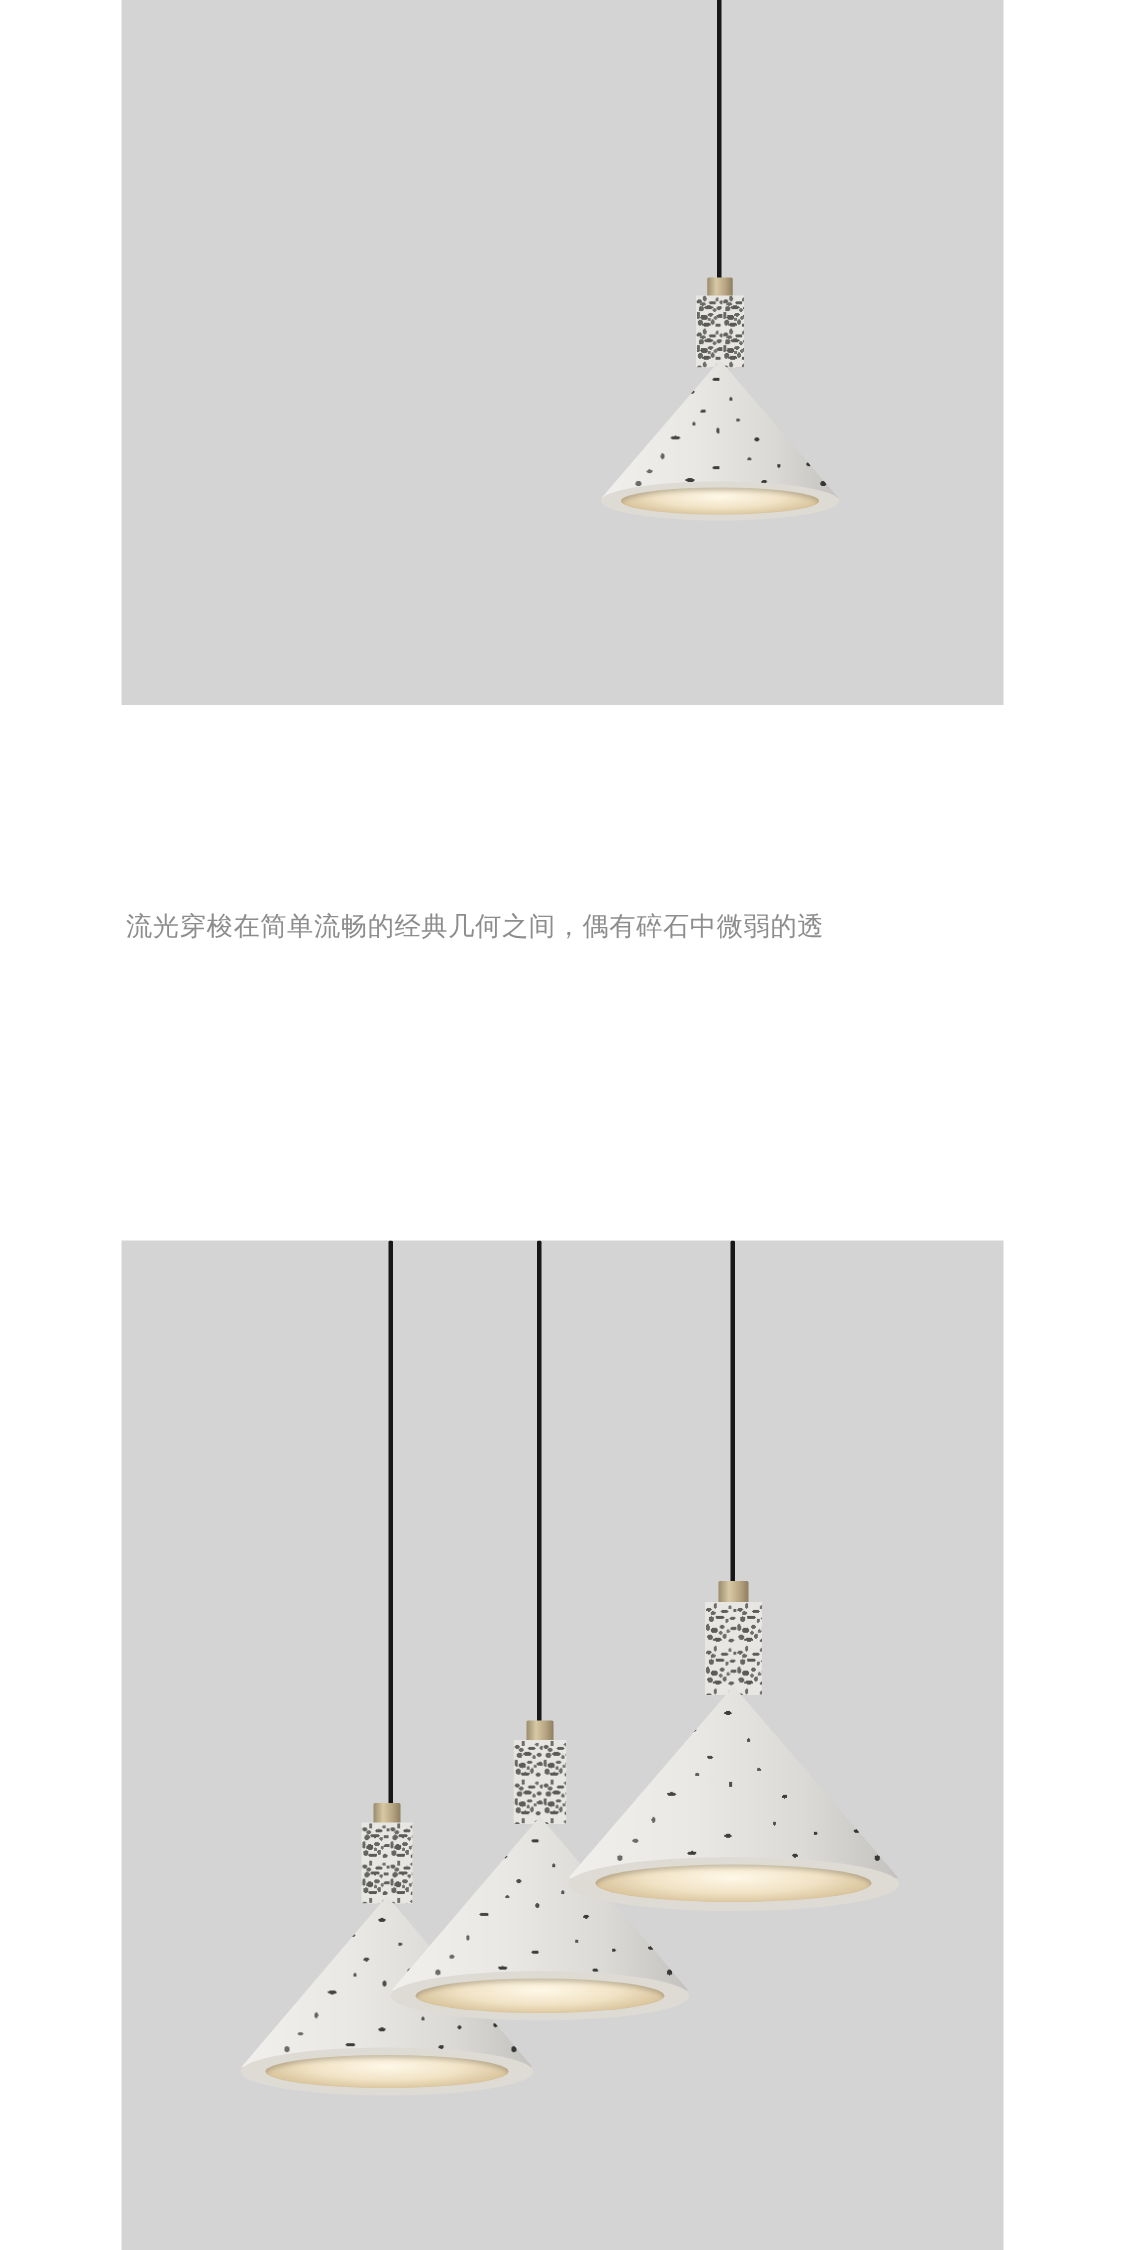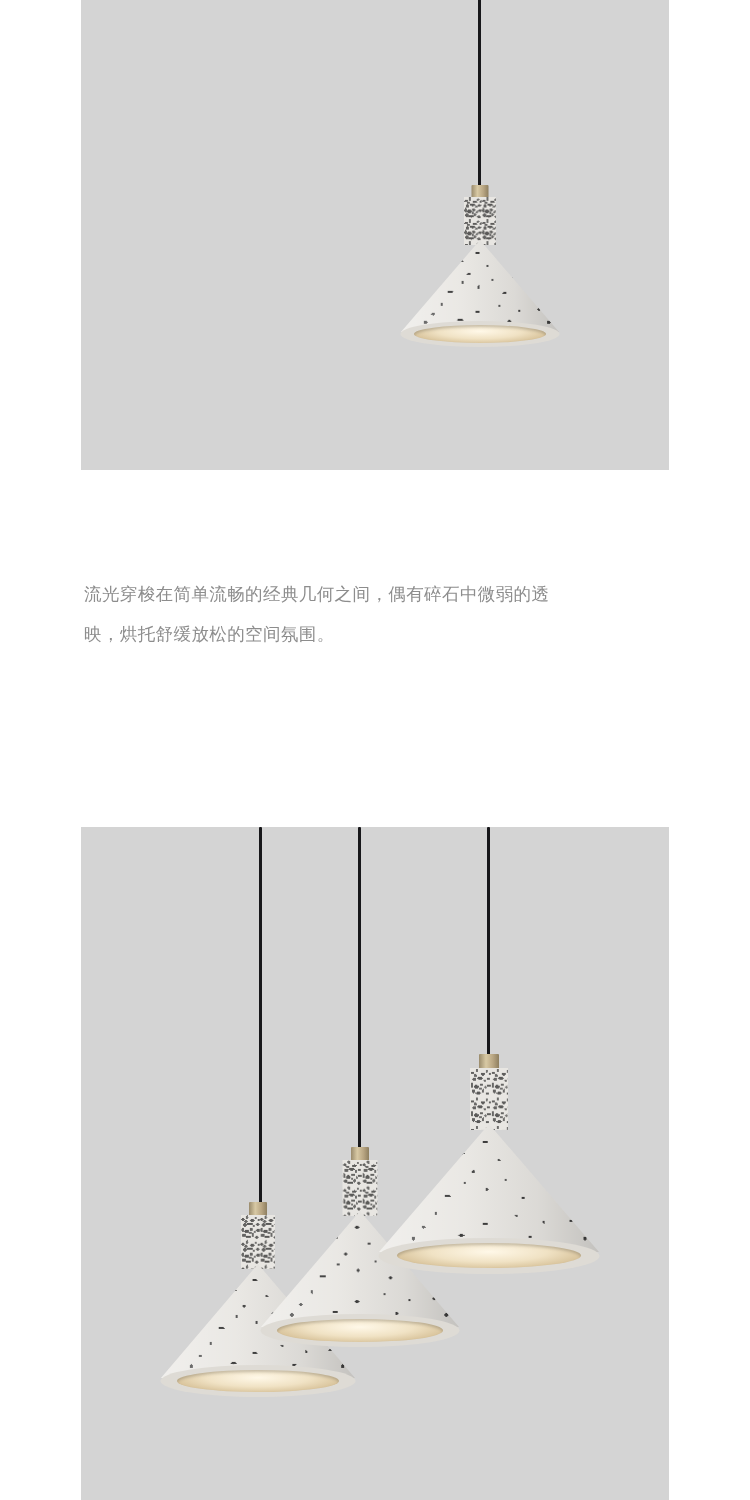--- a/index.html
+++ b/index.html
@@ -137,21 +137,21 @@
     inset: 0;
     clip-path: polygon(50% 0%, 100% 100%, 0% 100%);
     background: linear-gradient(to right, rgba(255,255,255,0.35) 0%, rgba(255,255,255,0.05) 38%, rgba(0,0,0,0.06) 72%, rgba(0,0,0,0.16) 100%);
     pointer-events: none;
   }
 
   
   .caption {
     position: absolute;
     left: 84px;
-    top: 574px;
+    top: 598px;
     width: 584px;
     color: #8d8d8d;
     font-size: 17.5px;
     line-height: 40px;
     letter-spacing: 0.4px;
     font-family: "DejaVu Sans", "Liberation Sans", sans-serif;
   }
 </style>
 </head>
 <body>
@@ -171,21 +171,20 @@
         <div class="speckle coarse" style="clip-path:polygon(50% 0%, 100% 100%, 0% 100%);"></div>
         <div class="cone-shade"></div>
       </div>
       <div class="mouth-rim" style="top:136px; width:159px; height:26px;"></div>
       <div class="mouth" style="top:140px; width:132px; height:18px;"></div>
     </div>
   </div>
 
   <div class="caption">
     <div>流光穿梭在简单流畅的经典几何之间，偶有碎石中微弱的透</div>
-    <div>映，烘托舒缓放松的空间氛围。</div>
   </div>
 
   <div class="photo-panel" id="photo-bottom">
 
     <div class="cord" style="left:178px; top:0px; height:378px;"></div>
     <div class="cord" style="left:277px; top:0px; height:323px;"></div>
     <div class="cord" style="left:406px; top:0px; height:230px;"></div>
 
     <div class="lamp" style="left:80px; top:375px; width:194px; height:215px;">
       <div class="collar" style="top:0px; width:18px; height:14px;"></div>

